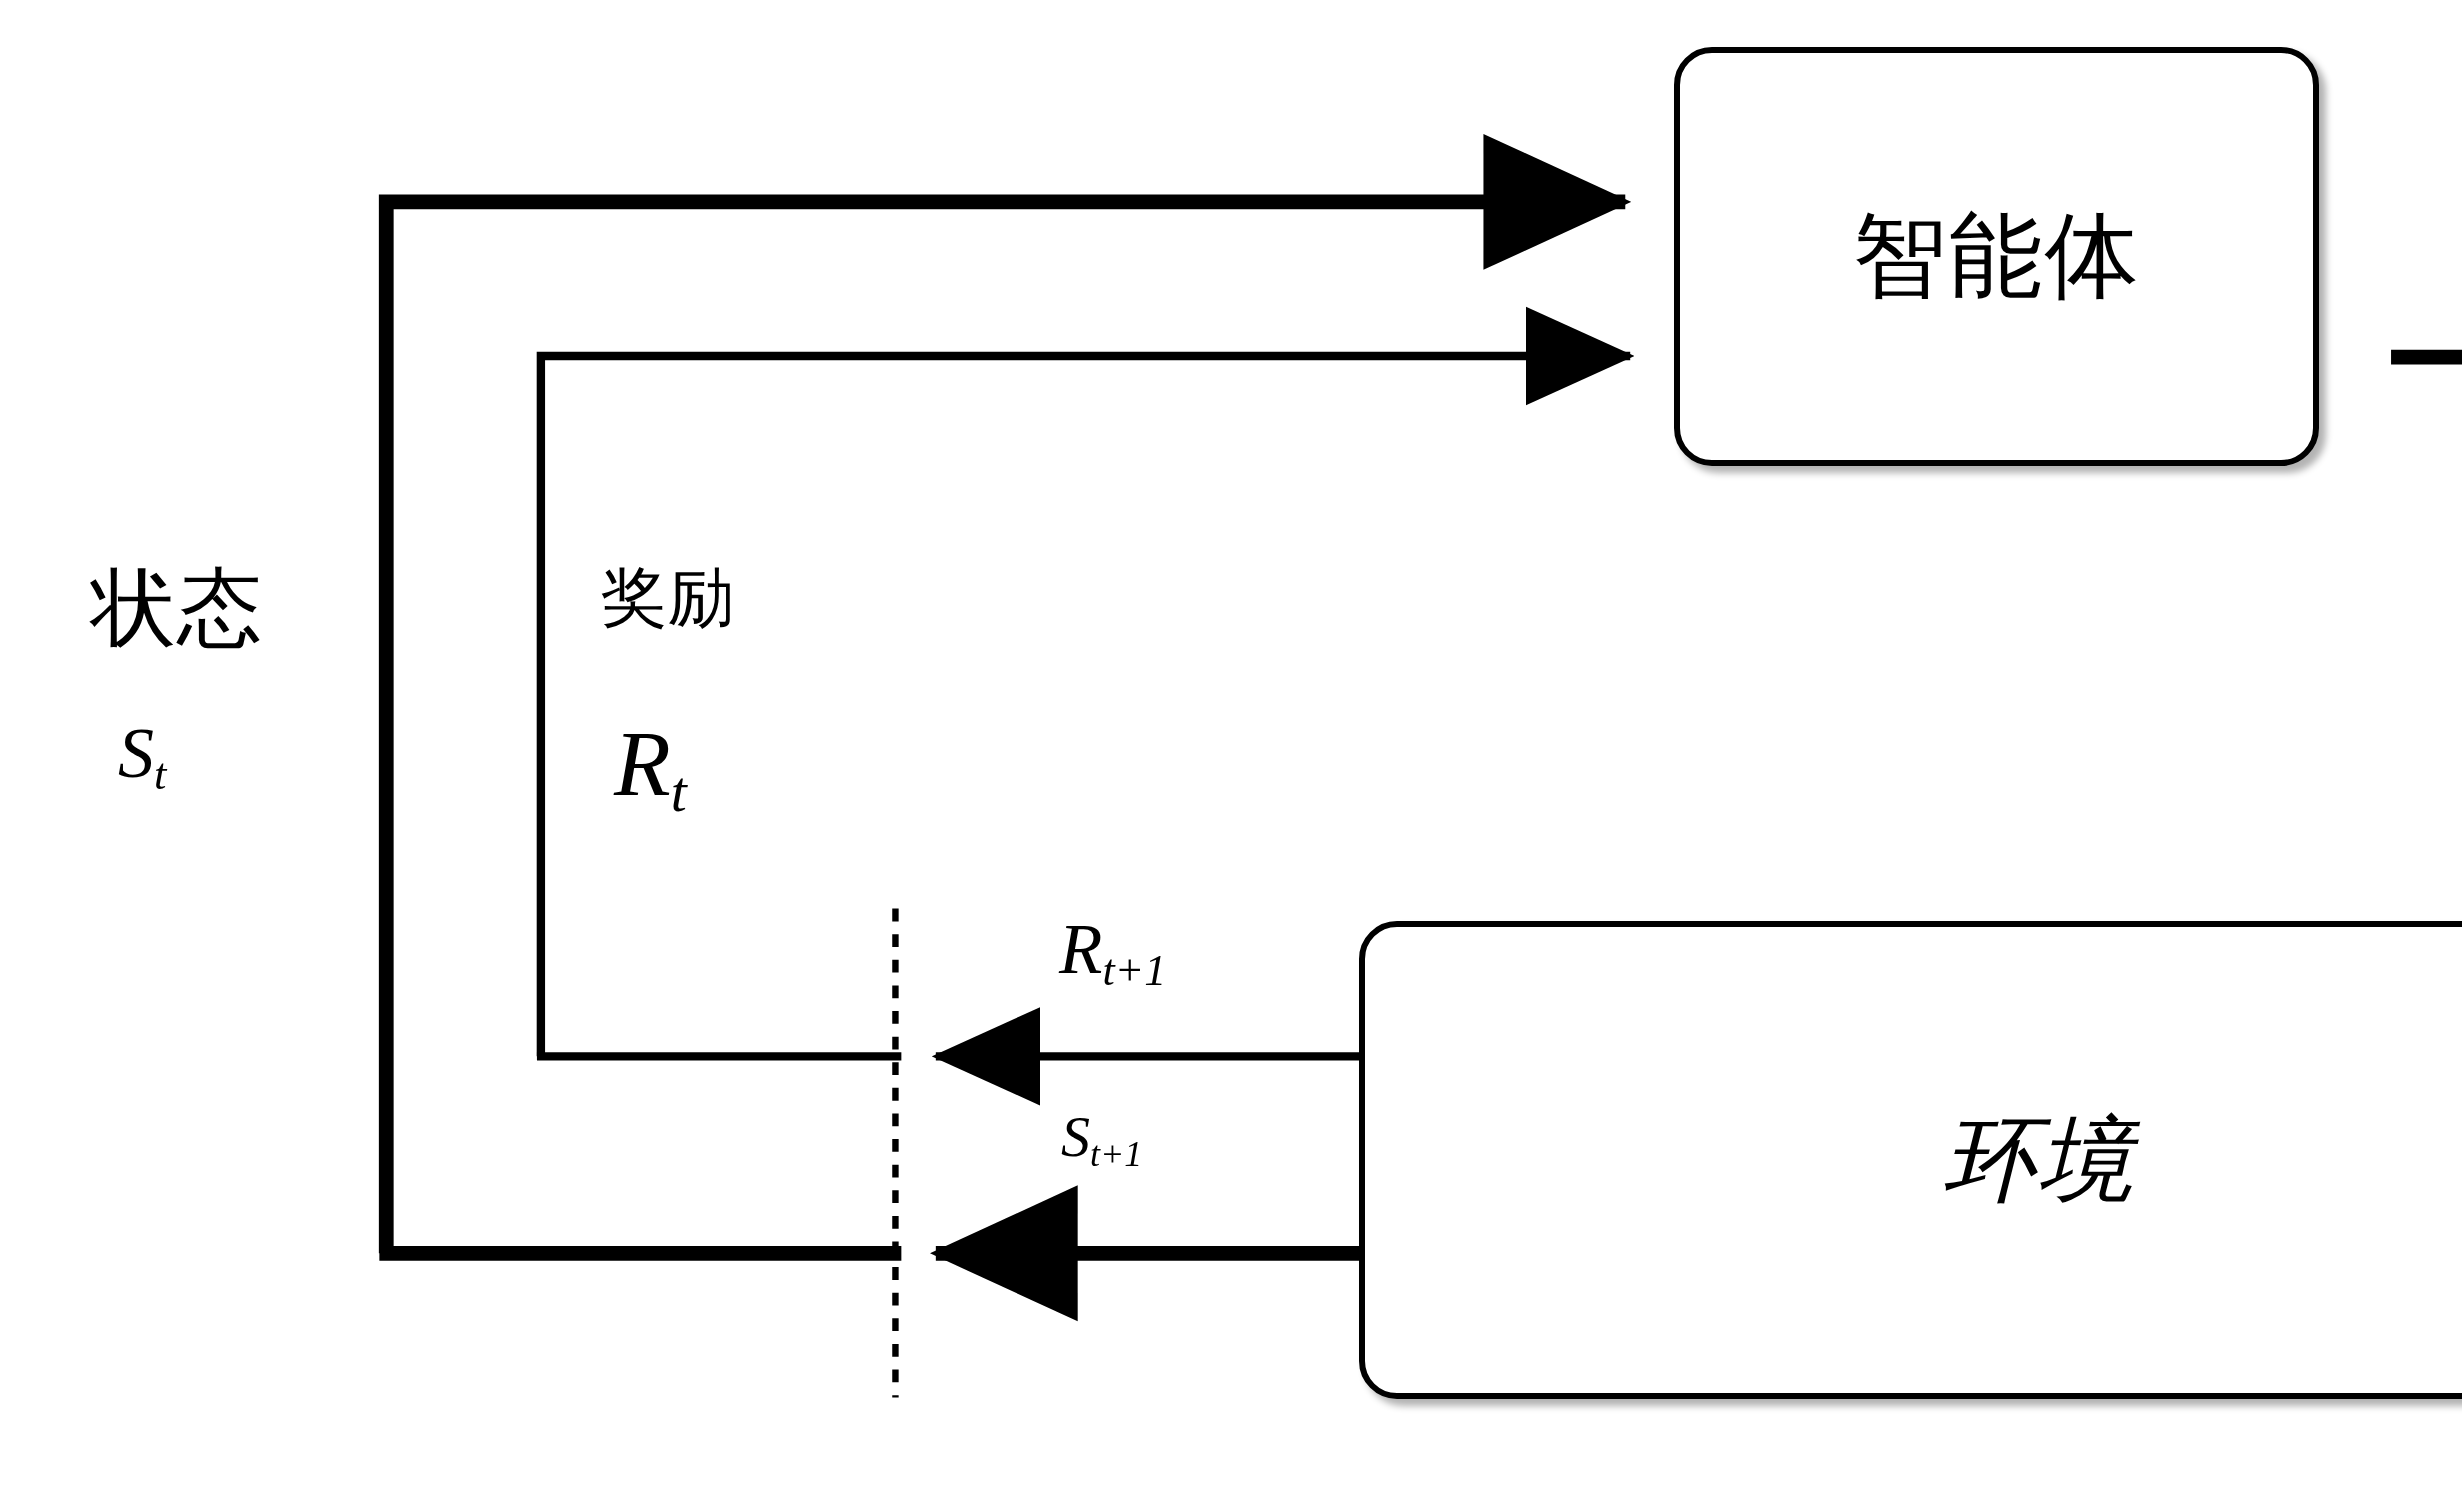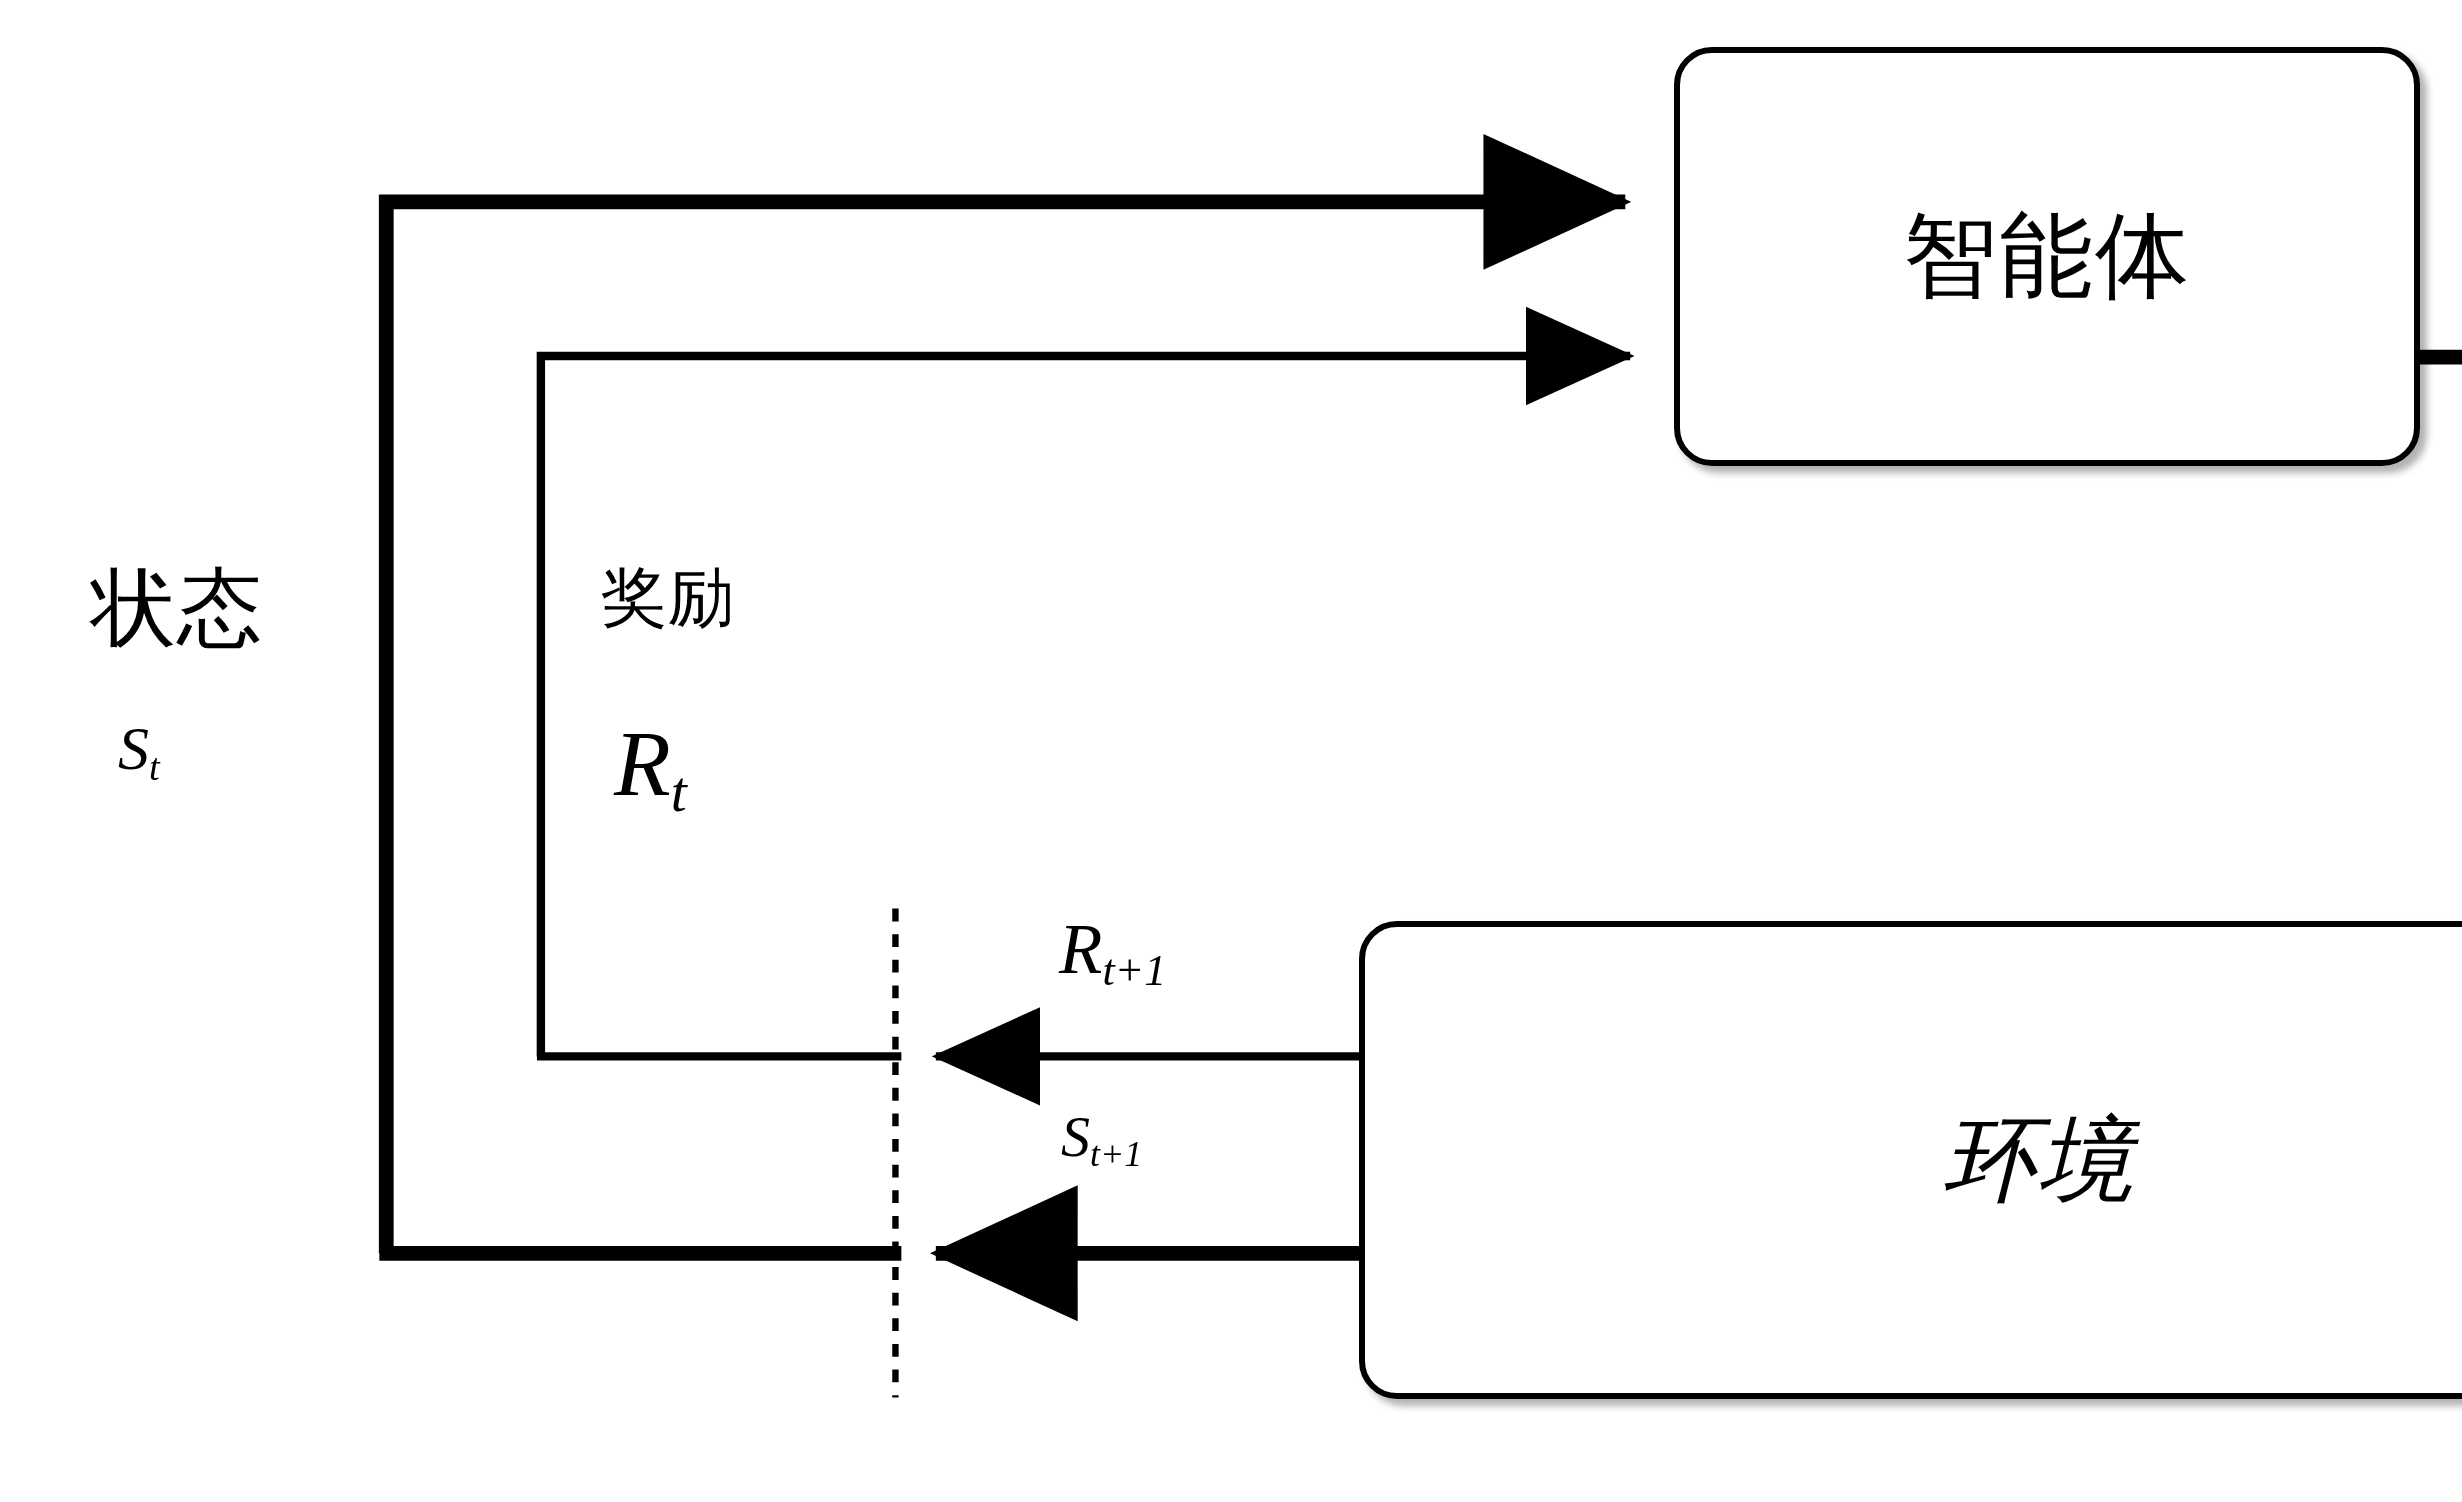--- a/index.html
+++ b/index.html
@@ -47,36 +47,36 @@
 
     <path d="M 4855,725 L 7080,725 L 7080,2385 L 5640,2385" fill="none" stroke="#000" stroke-width="30" stroke-linecap="butt" stroke-linejoin="miter" marker-end="url(#ah-thick-l)"></path>
 
     <path d="M 2760,2145 L 1900,2145" fill="none" stroke="#000" stroke-width="17" stroke-linecap="butt" marker-end="url(#ah-thin-l)"></path>
 
     <path d="M 2760,2545 L 1900,2545" fill="none" stroke="#000" stroke-width="30" stroke-linecap="butt" marker-end="url(#ah-thick-l)"></path>
 
     <line x1="1818" y1="1845" x2="1818" y2="2838" stroke="#000" stroke-width="13" stroke-dasharray="26 26" stroke-linecap="butt"></line>
   </svg>
 
-  <div class="nodebox" style="left:1674px;top:47px;width:746px;height:419px;">
+  <div class="nodebox" style="left:1674px;top:47px;width:645px;height:419px;">
     <div class="boxlabel">
       <span class="cjk" style="font-size:94px;letter-spacing:2px;">智能体</span>
     </div>
   </div>
 
   <div class="nodebox" style="left:1359px;top:921px;width:1359px;height:478px;">
     <div class="boxlabel">
       <span class="cjk" style="font-size:94px;letter-spacing:2px;font-style:italic;">环境</span>
     </div>
   </div>
 
   <div class="lbl" style="left:91px;top:565px;">
     <span class="cjk" style="font-size:85px;letter-spacing:1px;margin-top:28px;">状态</span>
   </div>
-  <div class="lbl math" style="left:118px;top:717px;font-size:62px;">
+  <div class="lbl math" style="left:118px;top:717px;font-size:72px;">
     <span>S</span><span class="sub">t</span>
   </div>
 
   <div class="lbl" style="left:601px;top:565px;">
     <span class="cjk" style="font-size:66px;letter-spacing:1px;">奖励</span>
   </div>
   <div class="lbl math" style="left:614px;top:717px;font-size:93px;">
     <span>R</span><span class="sub">t</span>
   </div>
 

